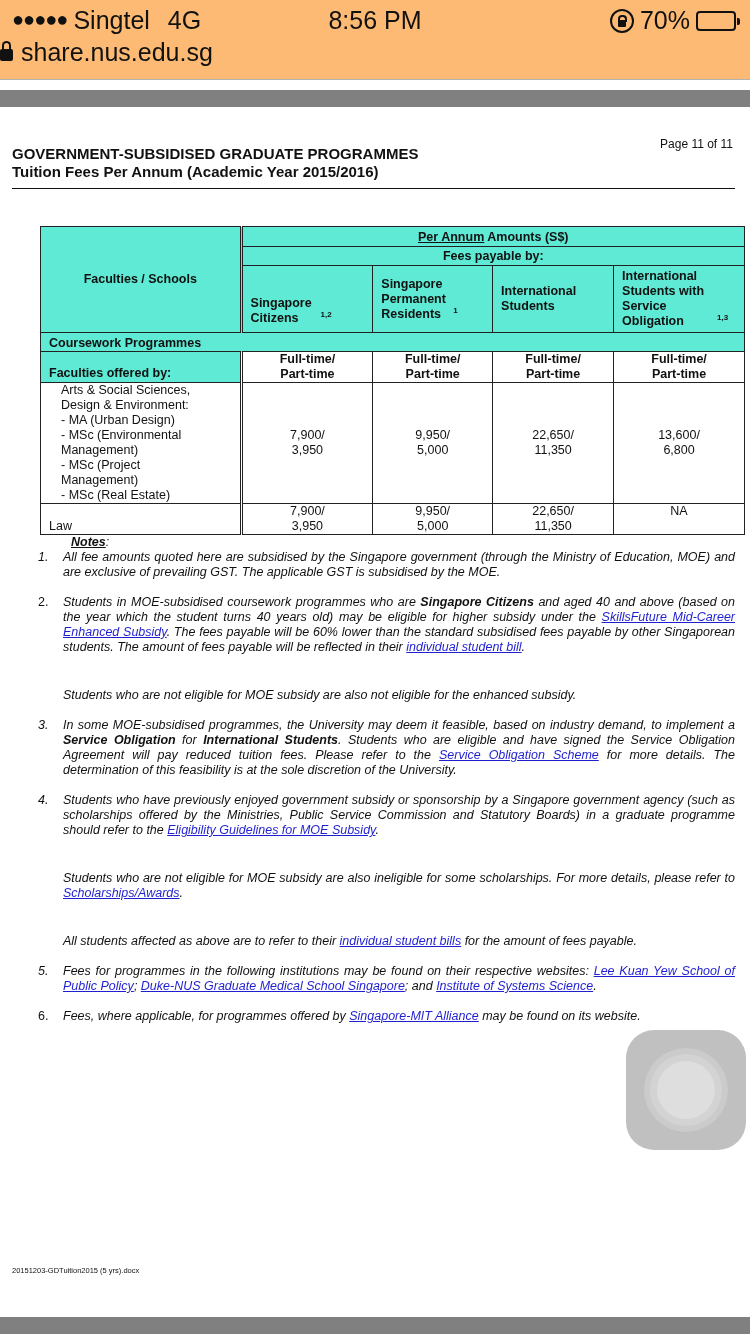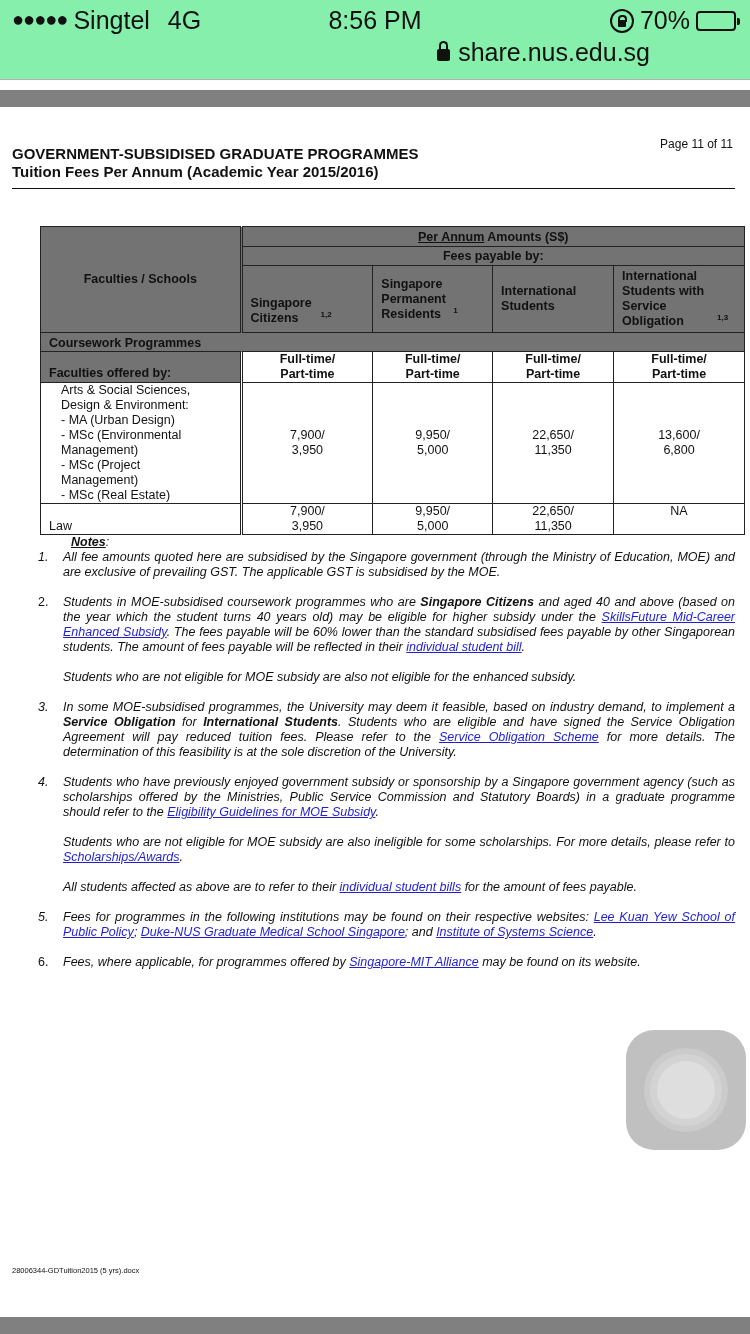--- a/index.html
+++ b/index.html
@@ -1,63 +1,63 @@
 <!DOCTYPE html>
 <html><head>
 <meta charset="utf-8">
 <style>
   * { box-sizing: border-box; margin: 0; padding: 0; }
   html, body { width: 750px; height: 1334px; overflow: hidden; background: #fff; }
   body { font-family: "Liberation Sans", sans-serif; color: #111; position: relative; }
 
   
-  .topbar { position: absolute; left: 0; top: 0; width: 750px; height: 80px; background: #86efac; border-bottom: 1px solid #b2b2b2; }
+  .topbar { position: absolute; left: 0; top: 0; width: 750px; height: 80px; background: #fdba74; border-bottom: 1px solid #b2b2b2; }
   .status { position: absolute; top: 4px; left: 0; width: 750px; height: 34px; font-size: 25px; color: #111; }
   .status .left { position: absolute; left: 12px; top: 2px; }
   .status .signal { letter-spacing: -1px; font-size: 20px; vertical-align: 3px; }
   .status .carrier { margin-left: 6px; }
   .status .net { margin-left: 18px; }
   .status .time { position: absolute; left: 0; width: 750px; text-align: center; top: 2px; font-weight: normal; }
   .status .right { position: absolute; right: 14px; top: 2px; display: flex; align-items: center; gap: 6px; }
   .rot-icon { width: 24px; height: 24px; border: 2px solid #111; border-radius: 50%; display: inline-flex; align-items: center; justify-content: center; font-size: 12px; position: relative; }
   .rot-icon::after { content: ""; position: absolute; width: 8px; height: 7px; background: #111; border-radius: 1px; top: 9px; left: 6px; }
   .rot-icon::before { content: ""; position: absolute; width: 5px; height: 5px; border: 2px solid #111; border-bottom: none; border-radius: 4px 4px 0 0; top: 4px; left: 6px; }
   .battery { width: 40px; height: 20px; border: 2px solid #111; border-radius: 4px; position: relative; padding: 2px; }
   .battery .fill { height: 100%; background: #111; border-radius: 1px; }
   .battery::after { content: ""; position: absolute; right: -6px; top: 5px; width: 3px; height: 7px; background: #111; border-radius: 0 2px 2px 0; }
-  .urlrow { position: absolute; top: 38px; left: 0; width: 650px; text-align: right; font-size: 25px; color: #111; }
+  .urlrow { position: absolute; top: 38px; left: 0; width: 650px; text-align: left; font-size: 25px; color: #111; }
   .lock-icon { display: inline-block; width: 13px; height: 12px; background: #111; border-radius: 2px; position: relative; margin-right: 8px; vertical-align: 0px; }
   .lock-icon::before { content: ""; position: absolute; left: 2px; top: -8px; width: 5px; height: 8px; border: 2px solid #111; border-bottom: none; border-radius: 5px 5px 0 0; }
 
   .grayband { position: absolute; left: 0; width: 750px; background: #808080; }
   .band-top { top: 90px; height: 17px; }
   .band-bottom { top: 1317px; height: 17px; }
 
   
   .page-num { position: absolute; right: 17px; top: 137px; font-size: 12px; }
   .doc-title { position: absolute; left: 12px; top: 145px; font-size: 15px; font-weight: bold; line-height: 18px; }
   .doc-rule { position: absolute; left: 12px; top: 188px; width: 723px; height: 1px; background: #111; }
 
   table.fees { position: absolute; left: 40px; top: 226px; width: 705px; border-collapse: collapse; font-size: 12.5px; line-height: 15px; }
   table.fees td { border: 1px solid #222; vertical-align: top; }
-  .hdr { background: #737373; font-weight: bold; }
+  .hdr { background: #5eead4; font-weight: bold; }
   .c { text-align: center; }
   .dbl-r { border-right: 3px double #222 !important; }
   .vm { vertical-align: middle !important; }
   .pad { padding: 2px 8px; }
   .u { text-decoration: underline; }
   sup { font-size: 8px; line-height: 0; }
 
   .notes { position: absolute; left: 38px; top: 535px; width: 697px; font-size: 12.5px; line-height: 15px; font-style: italic; }
   .notes-h { font-weight: bold; text-decoration: underline; margin-left: 33px; }
   .note { display: flex; margin-top: 0; }
   .note .n { width: 25px; flex: none; font-style: normal; }
   .note .n.it { font-style: italic; }
   .note .t { flex: 1; text-align: justify; }
-  .note .t p + p { margin-top: 15px; }
+  .note .t p + p { margin-top: 33px; }
   a.lnk { color: #1f1fd0; text-decoration: underline; }
   b.bi { font-weight: bold; }
 
   .footer-file { position: absolute; left: 12px; top: 1266px; font-size: 7.5px; }
 
   .assist { position: absolute; left: 626px; top: 1030px; width: 120px; height: 120px; border-radius: 28px; background: #c0c0c0; }
   .assist .r1 { position: absolute; left: 18px; top: 18px; width: 84px; height: 84px; border-radius: 50%; background: #cbcbcb; }
   .assist .r2 { position: absolute; left: 24px; top: 24px; width: 72px; height: 72px; border-radius: 50%; background: #d3d3d3; }
   .assist .r3 { position: absolute; left: 31px; top: 31px; width: 58px; height: 58px; border-radius: 50%; background: #dedede; }
 </style>
@@ -227,21 +227,21 @@
   </div>
 
   <div class="note" style="margin-top:15px">
     <span class="n">6.</span>
     <div class="t">
         <p><span>Fees, where applicable, for programmes offered by </span><a class="lnk">Singapore-MIT Alliance</a><span> may be found on its website.</span></p>
       </div>
   </div>
 </div>
 
-<div class="footer-file">28006344-GDTuition2015 (5 yrs).docx</div>
+<div class="footer-file">20151203-GDTuition2015 (5 yrs).docx</div>
 
 <div class="assist">
   <div class="r1"></div>
   <div class="r2"></div>
   <div class="r3"></div>
 </div>
 
 <div class="grayband band-bottom"></div>
 
 </body></html>

